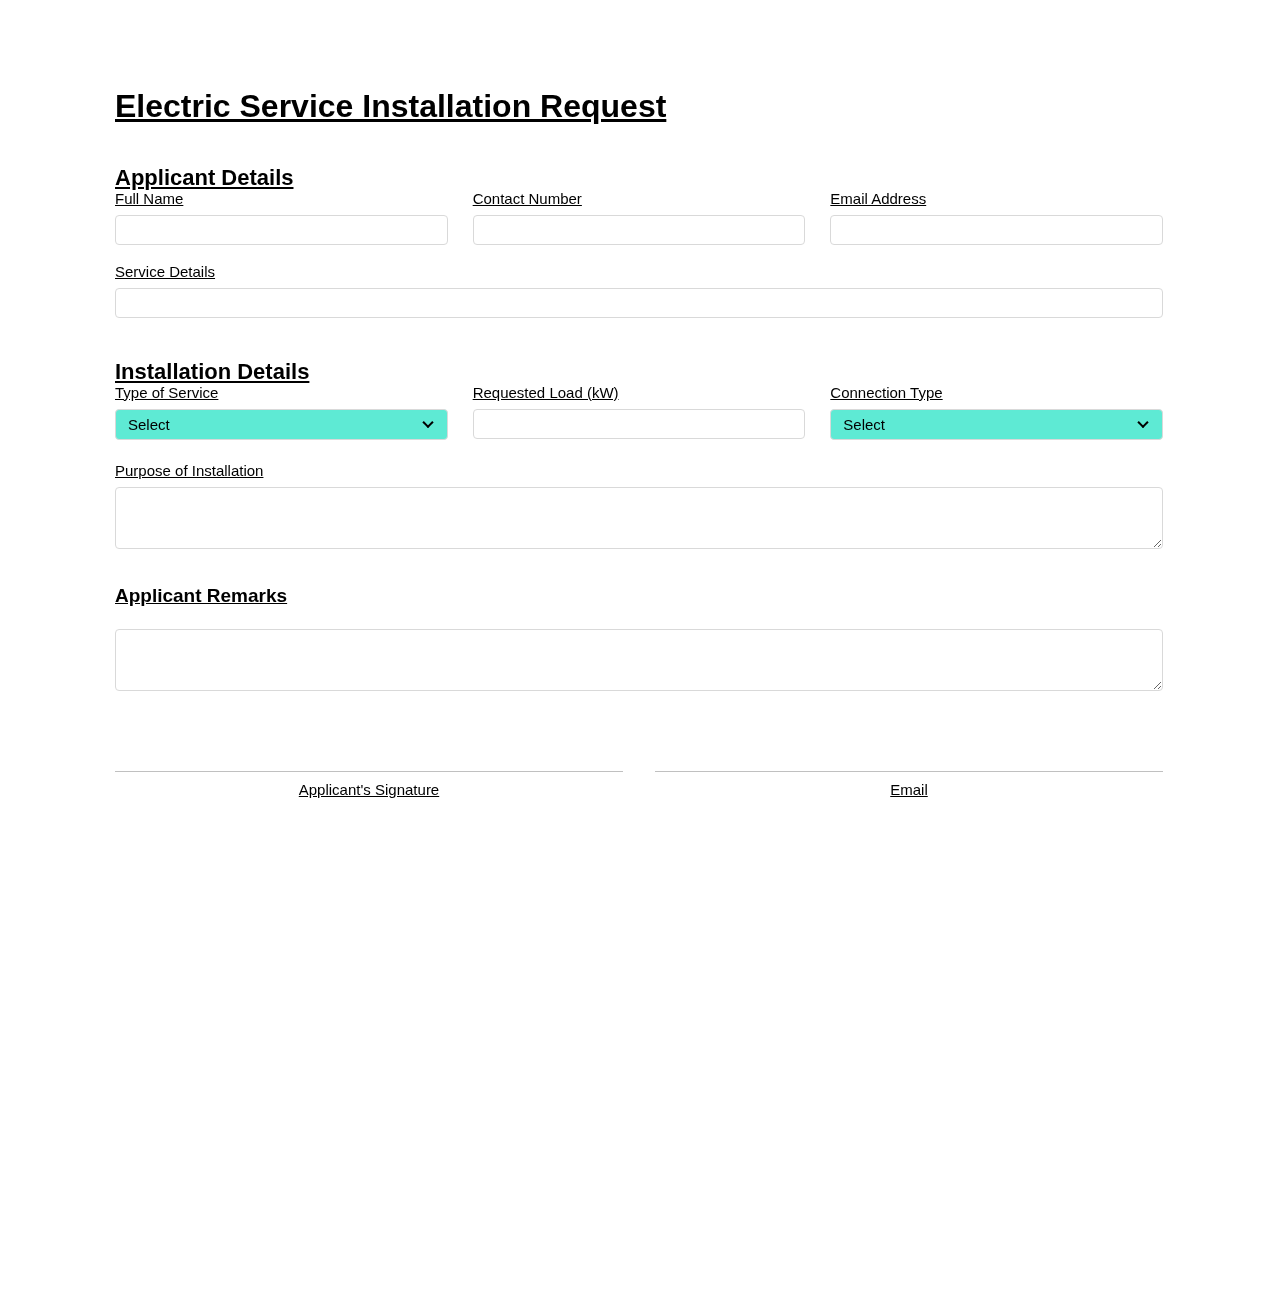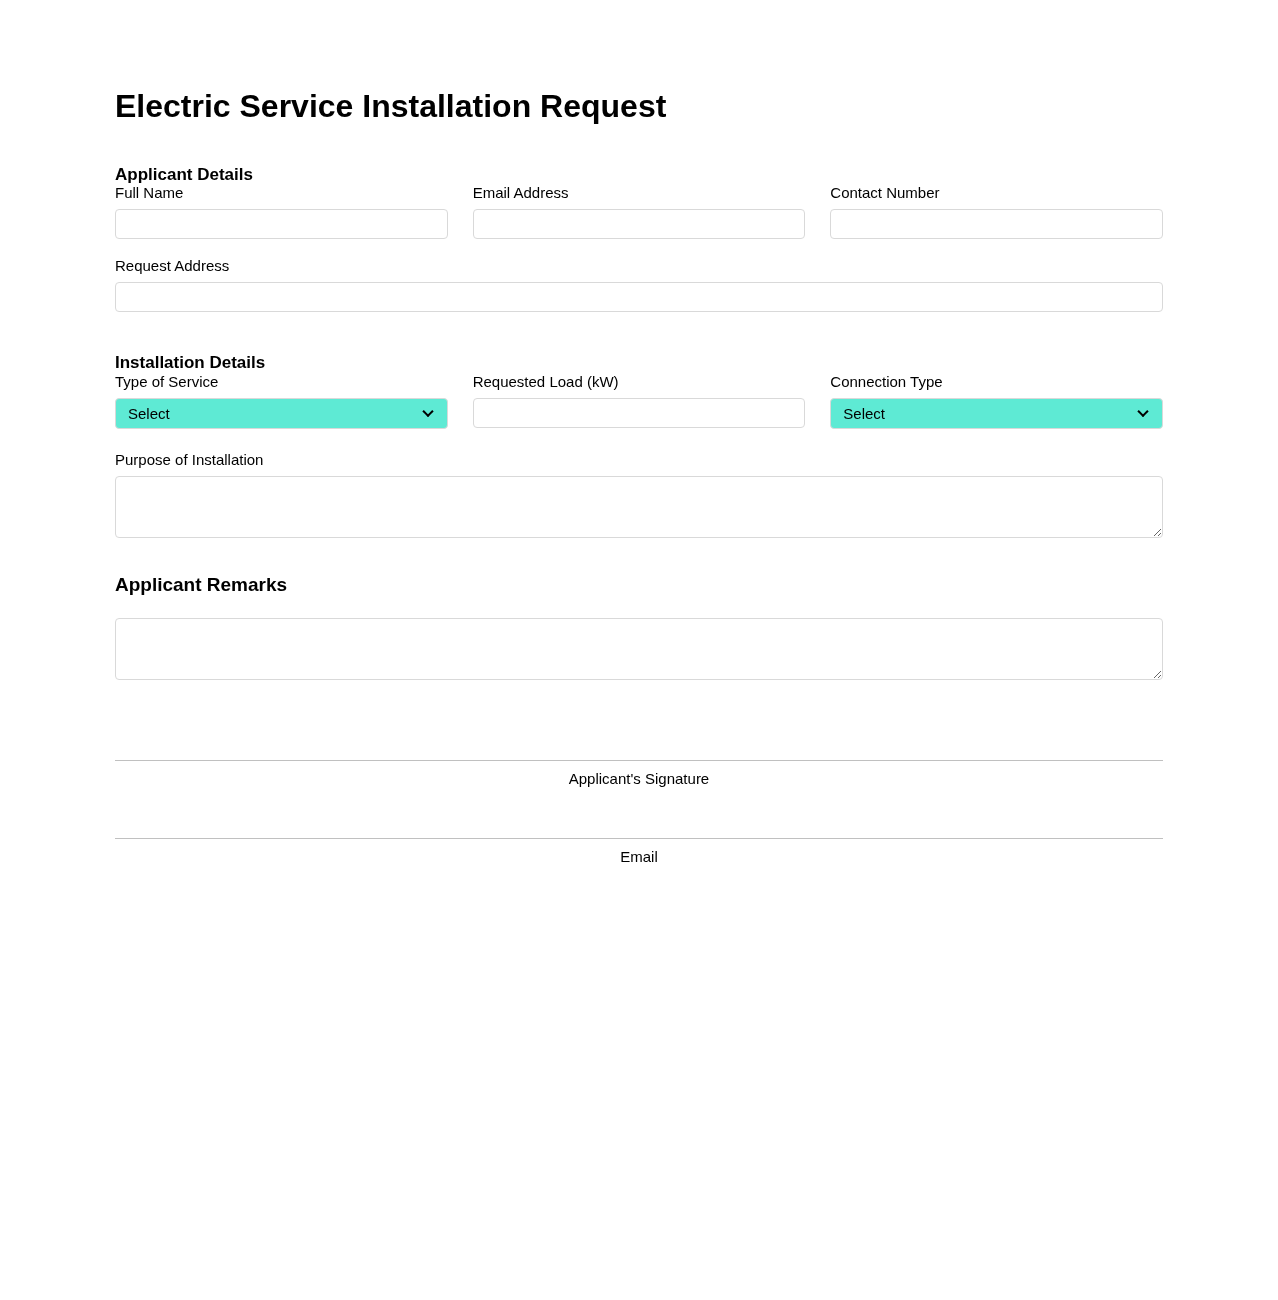--- a/index.html
+++ b/index.html
@@ -8,34 +8,35 @@
     padding: 0;
     background: #ffffff;
     color: #000000;
     font-family: "Liberation Sans", "DejaVu Sans", sans-serif;
   }
   .page {
     width: 1278px;
     height: 926px;
     background: #ffffff;
     overflow: hidden;
+    text-decoration: underline;
   }
   .container {
     width: 1048px;
     margin: 0 auto;
     padding-top: 90px;
   }
   h1.form-title {
     font-size: 32px;
     font-weight: bold;
     line-height: 1.05;
     margin: 0;
   }
   h2.section-heading {
-    font-size: 17px;
+    font-size: 22px;
     font-weight: bold;
     line-height: 1.1;
     margin: 42px 0 0 0;
   }
   h2.remarks-heading {
     font-size: 19px;
     margin-top: 37px;
   }
   .grid-3 {
     display: grid;
@@ -100,23 +101,22 @@
     color: #000;
     background: #fff;
     outline: none;
     resize: both;
   }
   .purpose-row { margin-top: 22px; }
   .purpose-row .textarea-input { margin-top: 0; }
   .remarks-textarea { margin-top: 22px; }
   .signature-row {
     display: flex;
-    gap: 50px;
+    gap: 32px;
     margin-top: 80px;
-    flex-direction: column;
   }
   .signature-block {
     flex: 1;
     border-top: 1px solid #c0c0c0;
     padding-top: 9px;
     text-align: center;
   }
   .signature-label {
     font-size: 15px;
     line-height: 1.2;
@@ -131,31 +131,31 @@
     <h1 class="form-title">Electric Service Installation Request</h1>
 
     <h2 class="section-heading">Applicant Details</h2>
 
     <div class="grid-3">
       <div class="field">
         <label class="field-label">Full Name</label>
         <input type="text" class="text-input" value="" style="">
       </div>
       <div class="field">
+        <label class="field-label">Contact Number</label>
+        <input type="text" class="text-input" value="" style="">
+      </div>
+      <div class="field">
         <label class="field-label">Email Address</label>
         <input type="text" class="text-input" value="" style="">
       </div>
-      <div class="field">
-        <label class="field-label">Contact Number</label>
-        <input type="text" class="text-input" value="" style="">
-      </div>
     </div>
 
     <div class="full-row">
-      <label class="field-label">Request Address</label>
+      <label class="field-label">Service Details</label>
       <input type="text" class="text-input" value="" style="">
     </div>
 
     <h2 class="section-heading">Installation Details</h2>
 
     <div class="grid-3">
       <div class="field">
         <label class="field-label">Type of Service</label>
         <div class="select-wrap">
           <select class="select-input">

